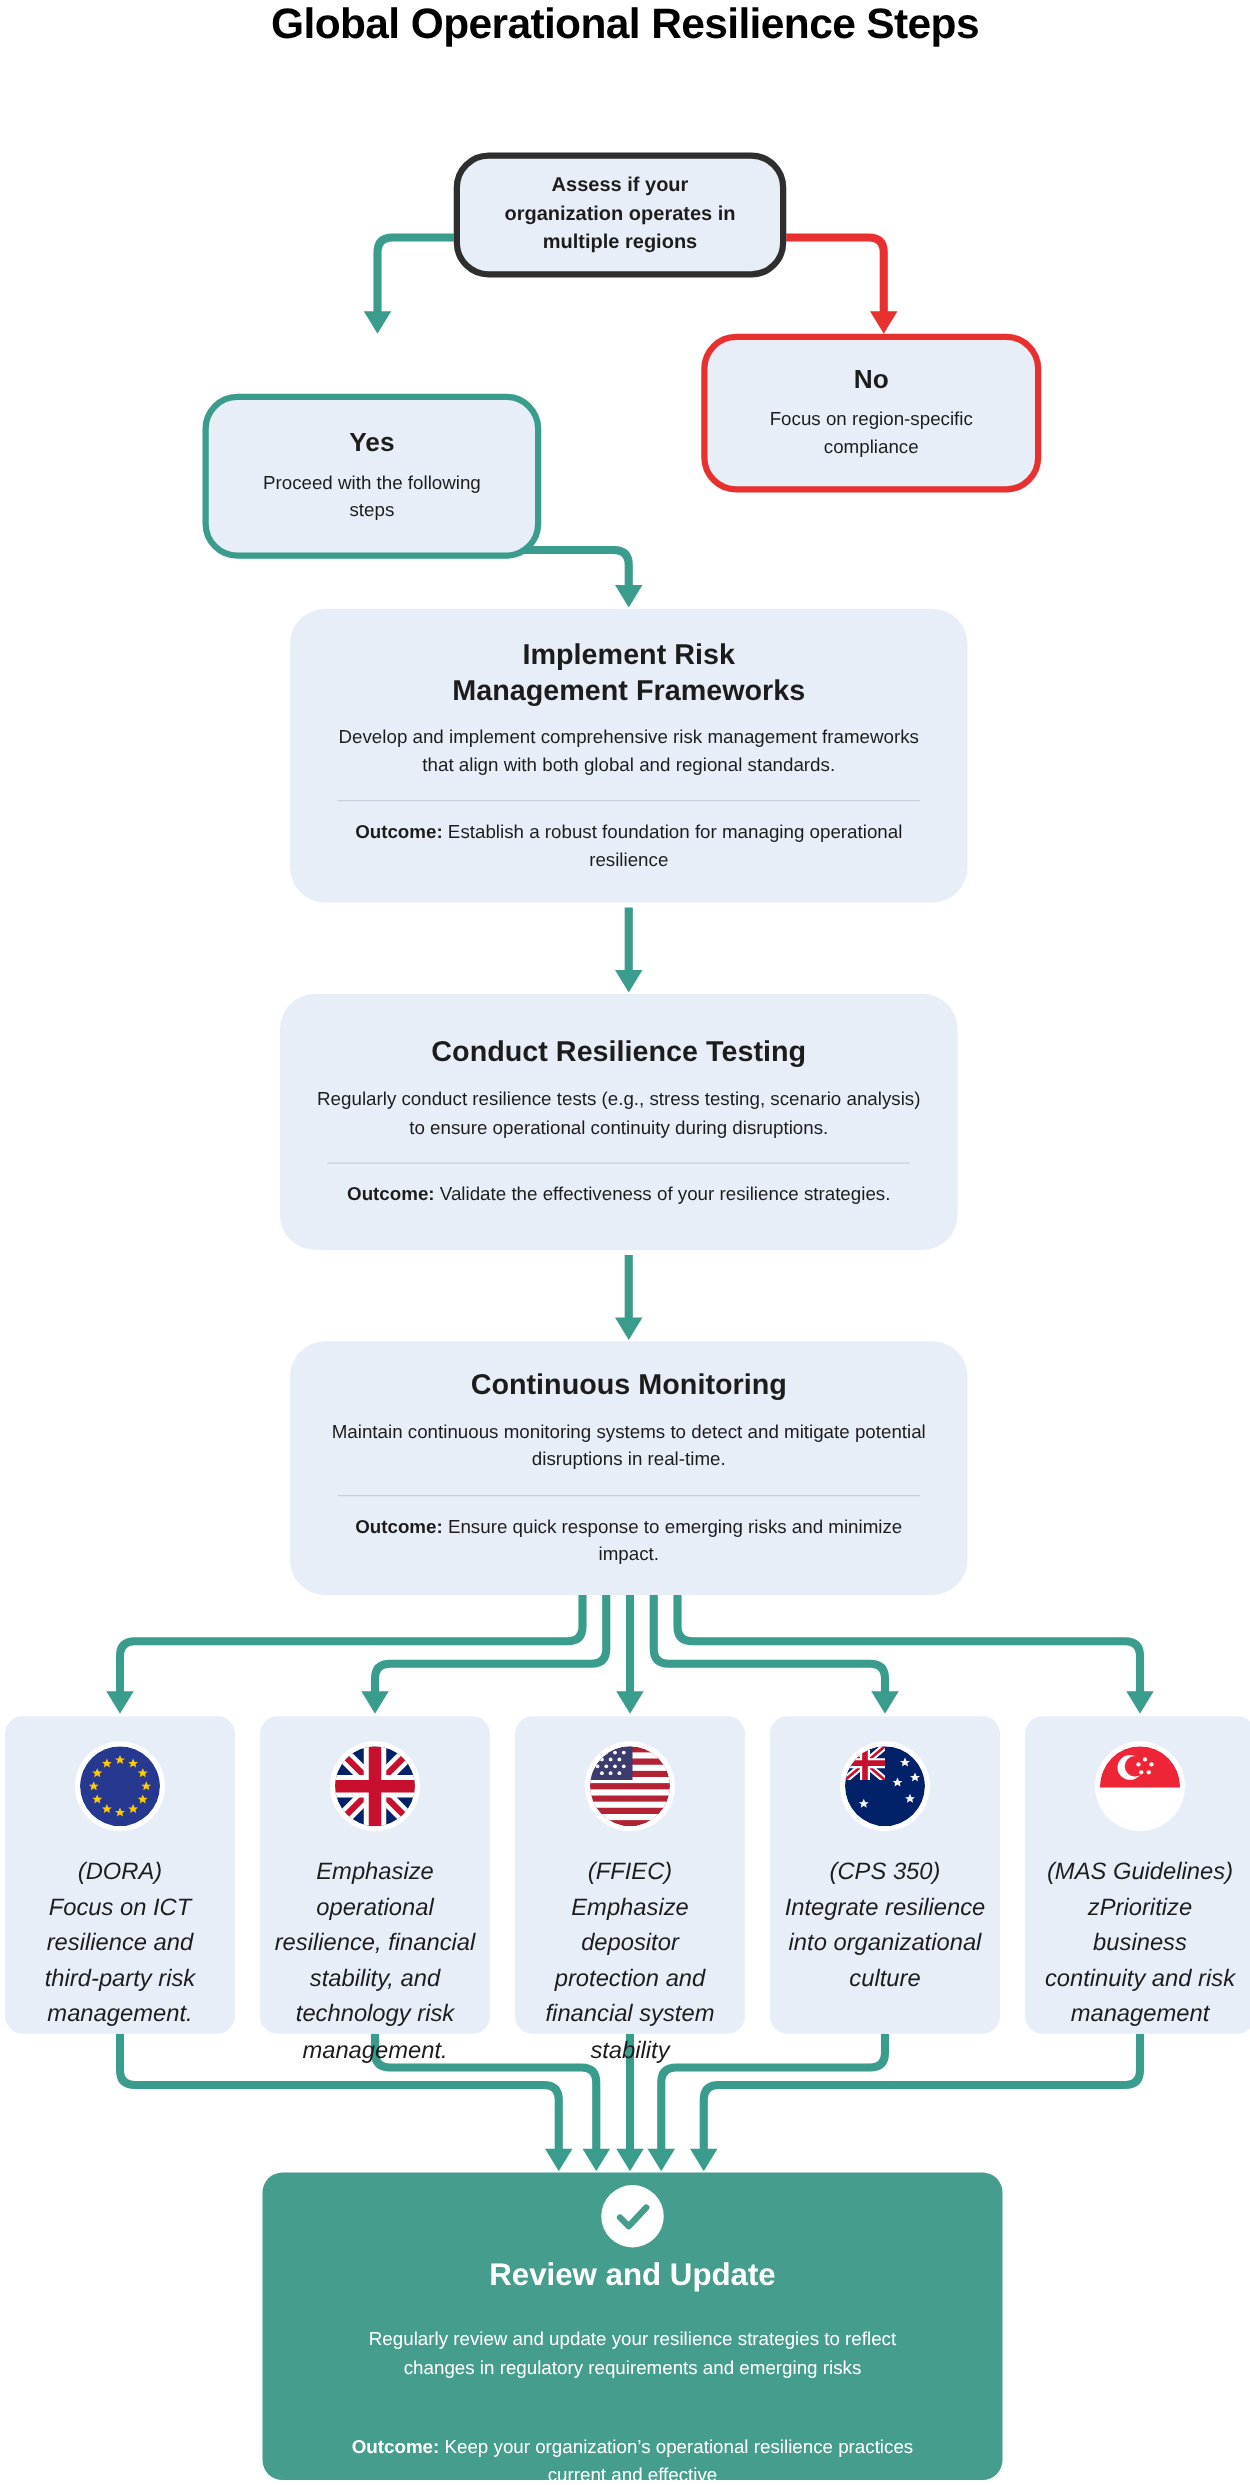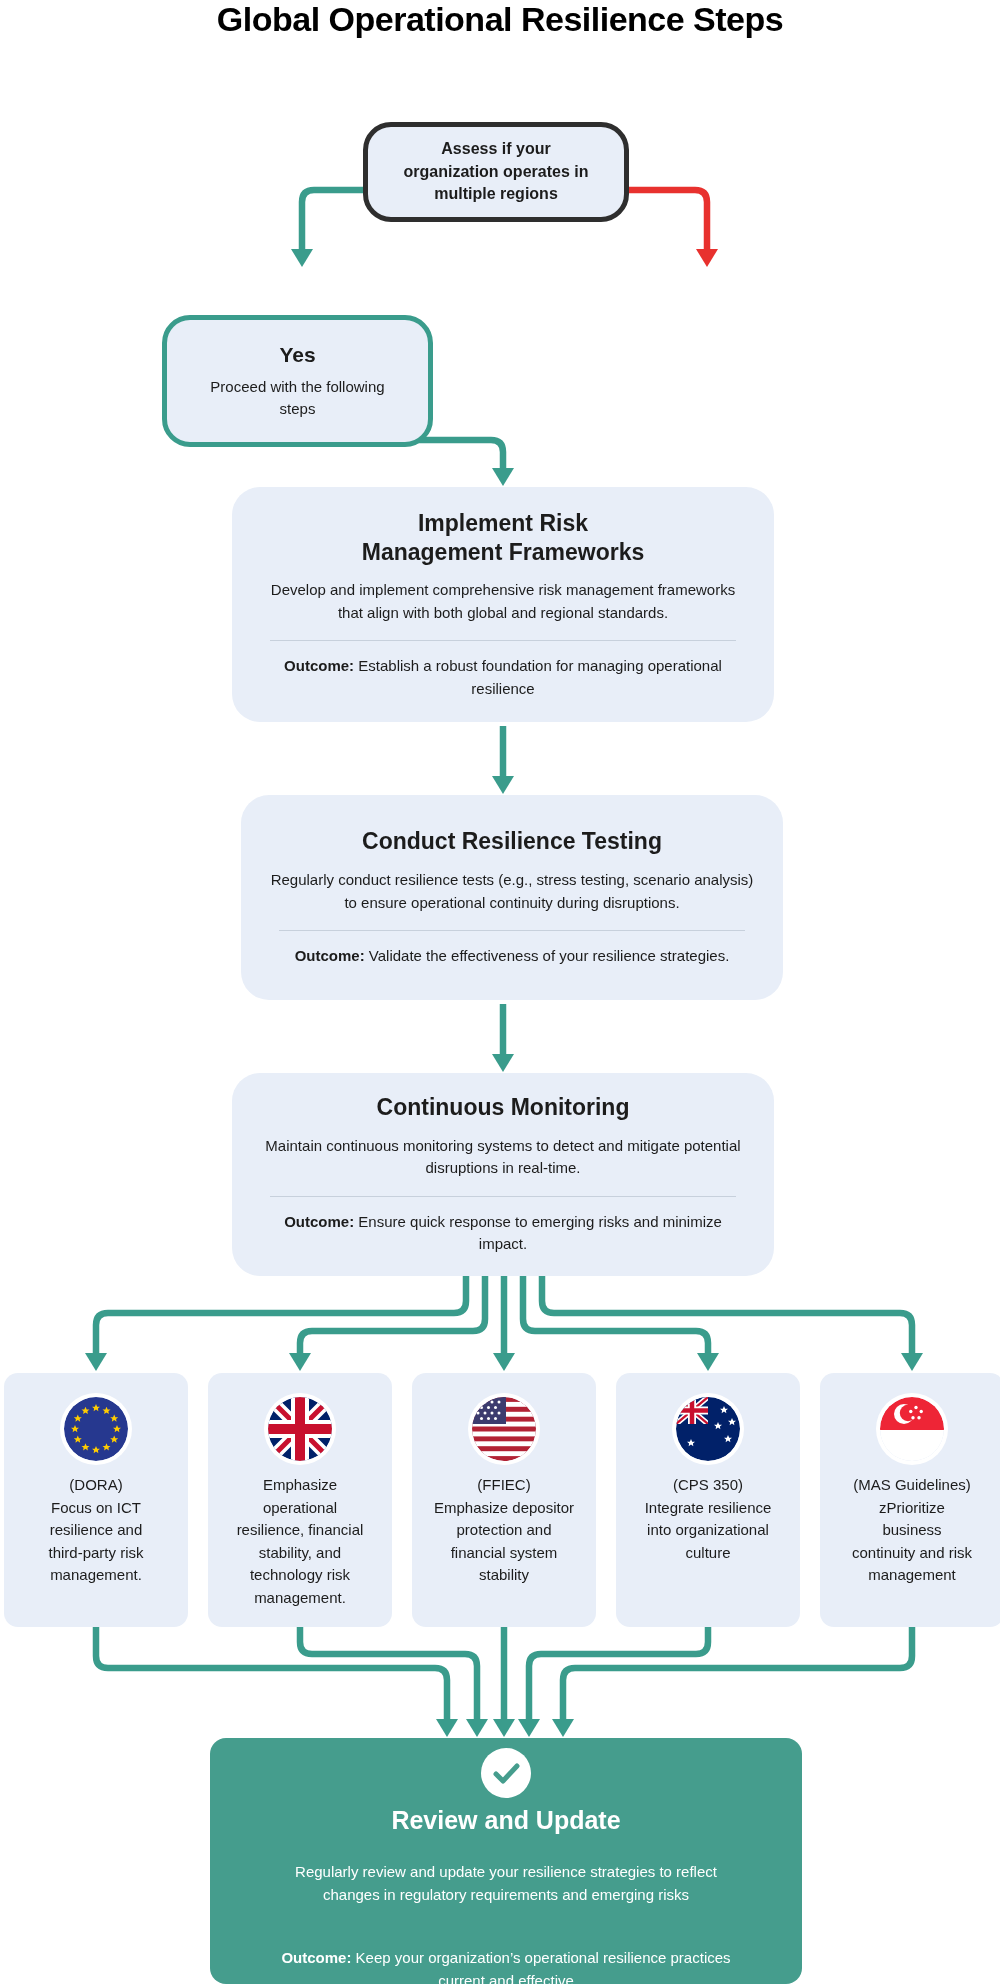--- a/index.html
+++ b/index.html
@@ -12,33 +12,33 @@
     display:flex;flex-direction:column;align-items:center;justify-content:center;text-align:center;}
   
   .assess{left:363px;top:122px;width:266px;height:100px;border:5px solid #2e2e2e;
     font-size:16px;font-weight:bold;line-height:1.42;}
   .yesbox{left:162px;top:267px;width:271px;height:132px;border:5px solid #3a9c8c;margin-top:48px;}
   .nobox{left:561px;top:267px;width:272px;height:127px;border:5px solid #e8312e;}
   .yn-title{font-size:21px;font-weight:bold;margin:0 0 9px 0;}
   .yn-body{font-size:15px;line-height:1.45;margin:0;}
   
   .step1{left:232px;top:487px;width:542px;height:235px;}
-  .step2{left:241px;top:795px;width:542px;height:205px;}
+  .step2{left:224px;top:795px;width:542px;height:205px;}
   .step3{left:232px;top:1073px;width:542px;height:203px;}
   .step-title{font-size:23px;font-weight:bold;line-height:1.25;margin:0 0 13px 0;}
   .step-body{font-size:15px;line-height:1.5;margin:0 28px;}
   .divider{width:86%;height:1px;background:#c7d0dc;margin:16px 0 14px 0;}
   .outcome{font-size:15px;line-height:1.5;margin:0 46px;}
   .b{font-weight:bold;}
   
   .card{top:1373px;width:184px;height:254px;justify-content:flex-start;border-radius:14px;}
   .card1{left:4px;} .card2{left:208px;} .card3{left:412px;} .card4{left:616px;} .card5{left:820px;}
   .flag{margin-top:24px;width:64px;height:64px;border-radius:50%;box-shadow:0 0 0 4px #ffffff;
     overflow:hidden;flex:0 0 auto;}
-  .card-text{font-size:15px;line-height:1.5;margin:13px 6px 0 6px;}
+  .card-text{font-size:19px;line-height:1.5;margin:23px 6px 0 6px;font-style:italic;}
   
   .review{left:210px;top:1738px;width:592px;height:246px;background:#459d8d;color:#ffffff;
     justify-content:flex-start;border-radius:16px;}
   .check{margin-top:9px;width:52px;height:52px;flex:0 0 auto;}
   .review-title{font-size:25px;font-weight:bold;margin:7px 0 10px 0;}
   .review-body{font-size:15px;line-height:1.5;margin:16px 58px;}
   .review .divider{background:rgba(255,255,255,.55);width:80%;margin:13px 0 12px 0;}
   .review .outcome{margin:0 70px;text-align:center;}
 </style>
 </head>
@@ -92,20 +92,25 @@
   <div class="box assess pre">Assess if your
 organization operates in
 multiple regions</div>
 
   <div class="box yesbox">
     <p class="yn-title">Yes</p>
     <p class="yn-body pre">Proceed with the following
 steps</p>
   </div>
 
+  <div class="box nobox">
+    <p class="yn-title">No</p>
+    <p class="yn-body pre">Focus on region-specific
+compliance</p>
+  </div>
 
   <div class="box step1">
     <p class="step-title pre">Implement Risk
 Management Frameworks</p>
     <p class="step-body">Develop and implement comprehensive risk management frameworks that align with both global and regional standards.</p>
     <div class="divider"></div>
     <p class="outcome"><span class="b">Outcome:</span> <span>Establish a robust foundation for managing operational resilience</span></p>
   </div>
 
   <div class="box step2">

